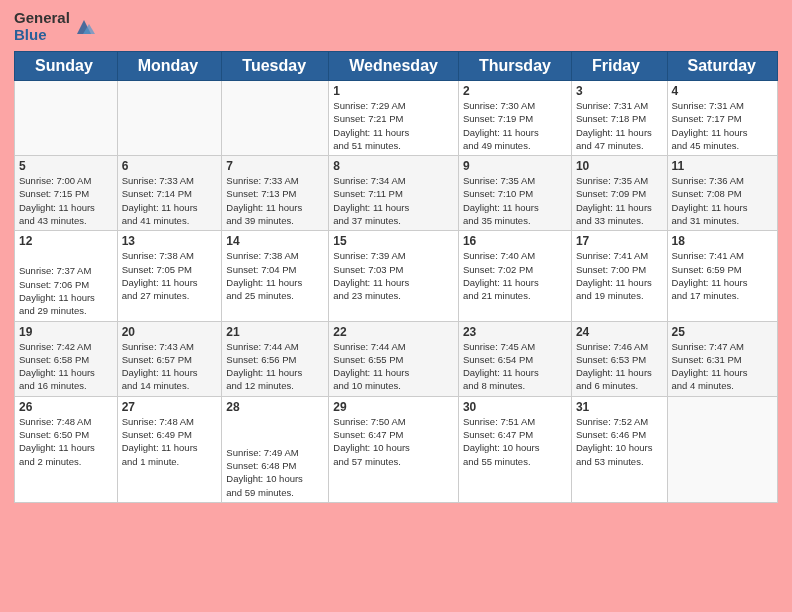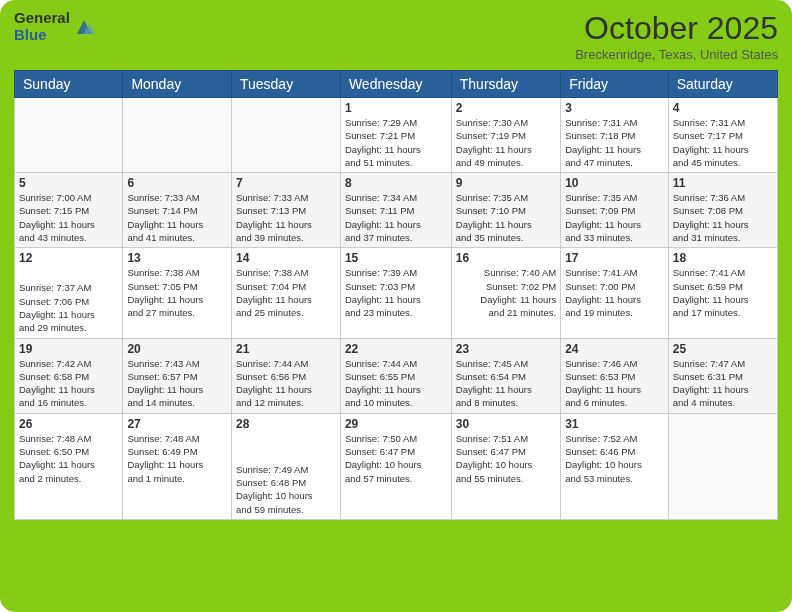--- a/index.html
+++ b/index.html
@@ -6,23 +6,22 @@
     body {
       font-family: Arial, sans-serif;
       background: #fff;
       width: 792px;
       height: 612px;
       overflow: hidden;
     }
     .page {
       width: 792px;
       height: 612px;
-      background: #84cc16;
+      background: #fca5a5;
       padding: 10px 14px 10px 14px;
-      border-radius: 15px;
     }
     .header {
       display: flex;
       justify-content: space-between;
       align-items: flex-start;
       margin-bottom: 8px;
     }
     .logo {
       display: flex;
       align-items: center;
@@ -61,23 +60,23 @@
       color: #555;
     }
     .calendar {
       width: 100%;
       border-collapse: collapse;
       border: 1px solid #ccc;
     }
     .calendar th {
       background: #2a6099;
       color: #fff;
-      font-size: 14px;
-      font-weight: normal;
-      padding: 5px 8px;
+      font-size: 16px;
+      font-weight: bold;
+      padding: 5px 20px;
       text-align: left;
       border: 1px solid #1e4f80;
     }
     .calendar td {
       border: 1px solid #ccc;
       vertical-align: top;
       padding: 3px 4px;
       width: 113px;
       min-height: 70px;
       background: #fff;
@@ -109,24 +108,20 @@
     <div class="logo">
       <div class="logo-text">
         <span class="logo-general">General</span>
         <span class="logo-blue">Blue</span>
       </div>
       <svg class="logo-icon" viewBox="0 0 22 22">
         <polygon points="4,18 11,4 18,18" fill="#2a6099" opacity="0.85"></polygon>
         <polygon points="10,18 16,8 22,18" fill="#5599cc" opacity="0.7"></polygon>
       </svg>
     </div>
-    <div class="title-section">
-      <div class="month-title">October 2025</div>
-      <div class="location">Breckenridge, Texas, United States</div>
-    </div>
   </div>
 
   <table class="calendar">
     <thead>
       <tr>
       <th>Sunday</th>
           <th>Monday</th>
           <th>Tuesday</th>
           <th>Wednesday</th>
           <th>Thursday</th>
@@ -243,21 +238,21 @@
           </td>
           <td>
             <span class="day-num">15</span>
             <div class="day-info" style="white-space: pre-line;">Sunrise: 7:39 AM
 Sunset: 7:03 PM
 Daylight: 11 hours
 and 23 minutes.</div>
           </td>
           <td>
             <span class="day-num">16</span>
-            <div class="day-info" style="white-space: pre-line; text-align: right;">Sunrise: 7:40 AM
+            <div class="day-info" style="white-space: pre-line;">Sunrise: 7:40 AM
 Sunset: 7:02 PM
 Daylight: 11 hours
 and 21 minutes.</div>
           </td>
           <td>
             <span class="day-num">17</span>
             <div class="day-info" style="white-space: pre-line;">Sunrise: 7:41 AM
 Sunset: 7:00 PM
 Daylight: 11 hours
 and 19 minutes.</div>

